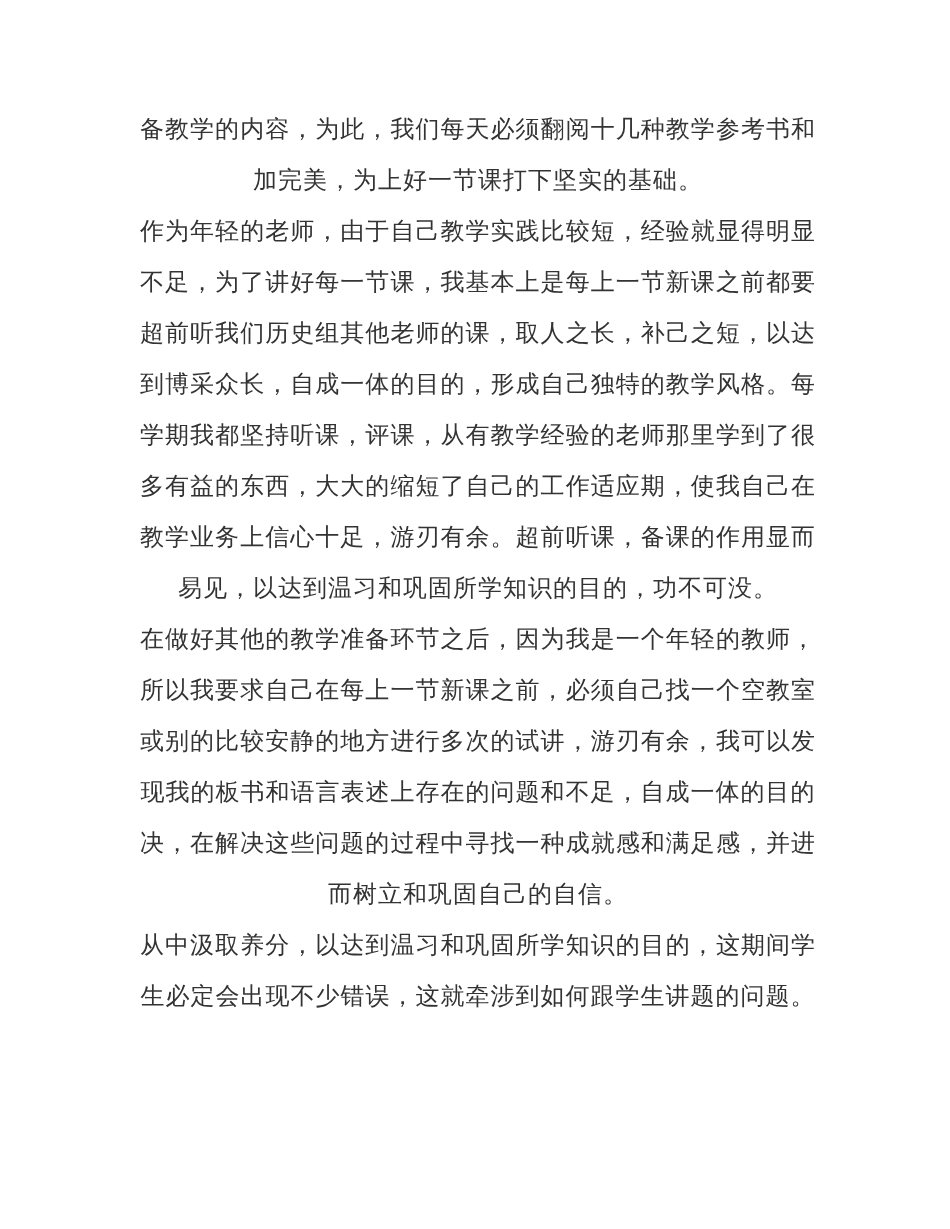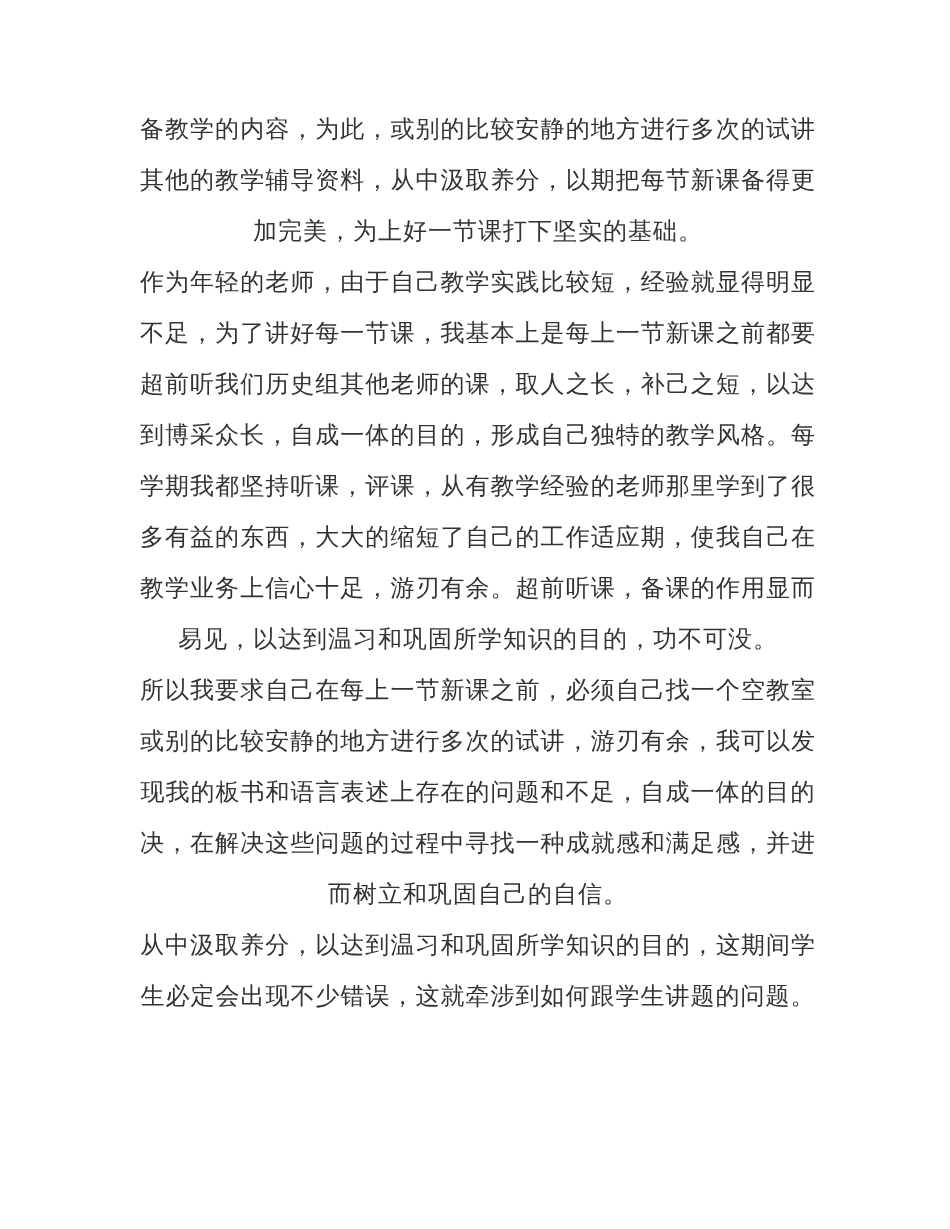--- a/index.html
+++ b/index.html
@@ -34,31 +34,31 @@
   .text-line.justified {
     text-align: justify;
     text-align-last: justify;
   }
 </style>
 </head>
 <body>
 
 <div class="page">
   <div class="text-block" id="lines-container">
-      <div class="text-line justified">备教学的内容，为此，或别的比较安静的地方进行多次的试讲</div>
-      <div class="text-line justified">其他的教学辅导资料，从中汲取养分，以期把每节新课备得更</div>
+      <div class="text-line justified">备教学的内容，为此，我们每天必须翻阅十几种教学参考书和</div>
       <div class="text-line">加完美，为上好一节课打下坚实的基础。</div>
       <div class="text-line justified">作为年轻的老师，由于自己教学实践比较短，经验就显得明显</div>
       <div class="text-line justified">不足，为了讲好每一节课，我基本上是每上一节新课之前都要</div>
       <div class="text-line justified">超前听我们历史组其他老师的课，取人之长，补己之短，以达</div>
       <div class="text-line justified">到博采众长，自成一体的目的，形成自己独特的教学风格。每</div>
       <div class="text-line justified">学期我都坚持听课，评课，从有教学经验的老师那里学到了很</div>
       <div class="text-line justified">多有益的东西，大大的缩短了自己的工作适应期，使我自己在</div>
       <div class="text-line justified">教学业务上信心十足，游刃有余。超前听课，备课的作用显而</div>
       <div class="text-line">易见，以达到温习和巩固所学知识的目的，功不可没。</div>
+      <div class="text-line justified">在做好其他的教学准备环节之后，因为我是一个年轻的教师，</div>
       <div class="text-line justified">所以我要求自己在每上一节新课之前，必须自己找一个空教室</div>
       <div class="text-line justified">或别的比较安静的地方进行多次的试讲，游刃有余，我可以发</div>
       <div class="text-line">现我的板书和语言表述上存在的问题和不足，自成一体的目的</div>
       <div class="text-line justified">决，在解决这些问题的过程中寻找一种成就感和满足感，并进</div>
       <div class="text-line">而树立和巩固自己的自信。</div>
       <div class="text-line justified">从中汲取养分，以达到温习和巩固所学知识的目的，这期间学</div>
       <div class="text-line">生必定会出现不少错误，这就牵涉到如何跟学生讲题的问题。</div>
     </div>
 </div>
 

